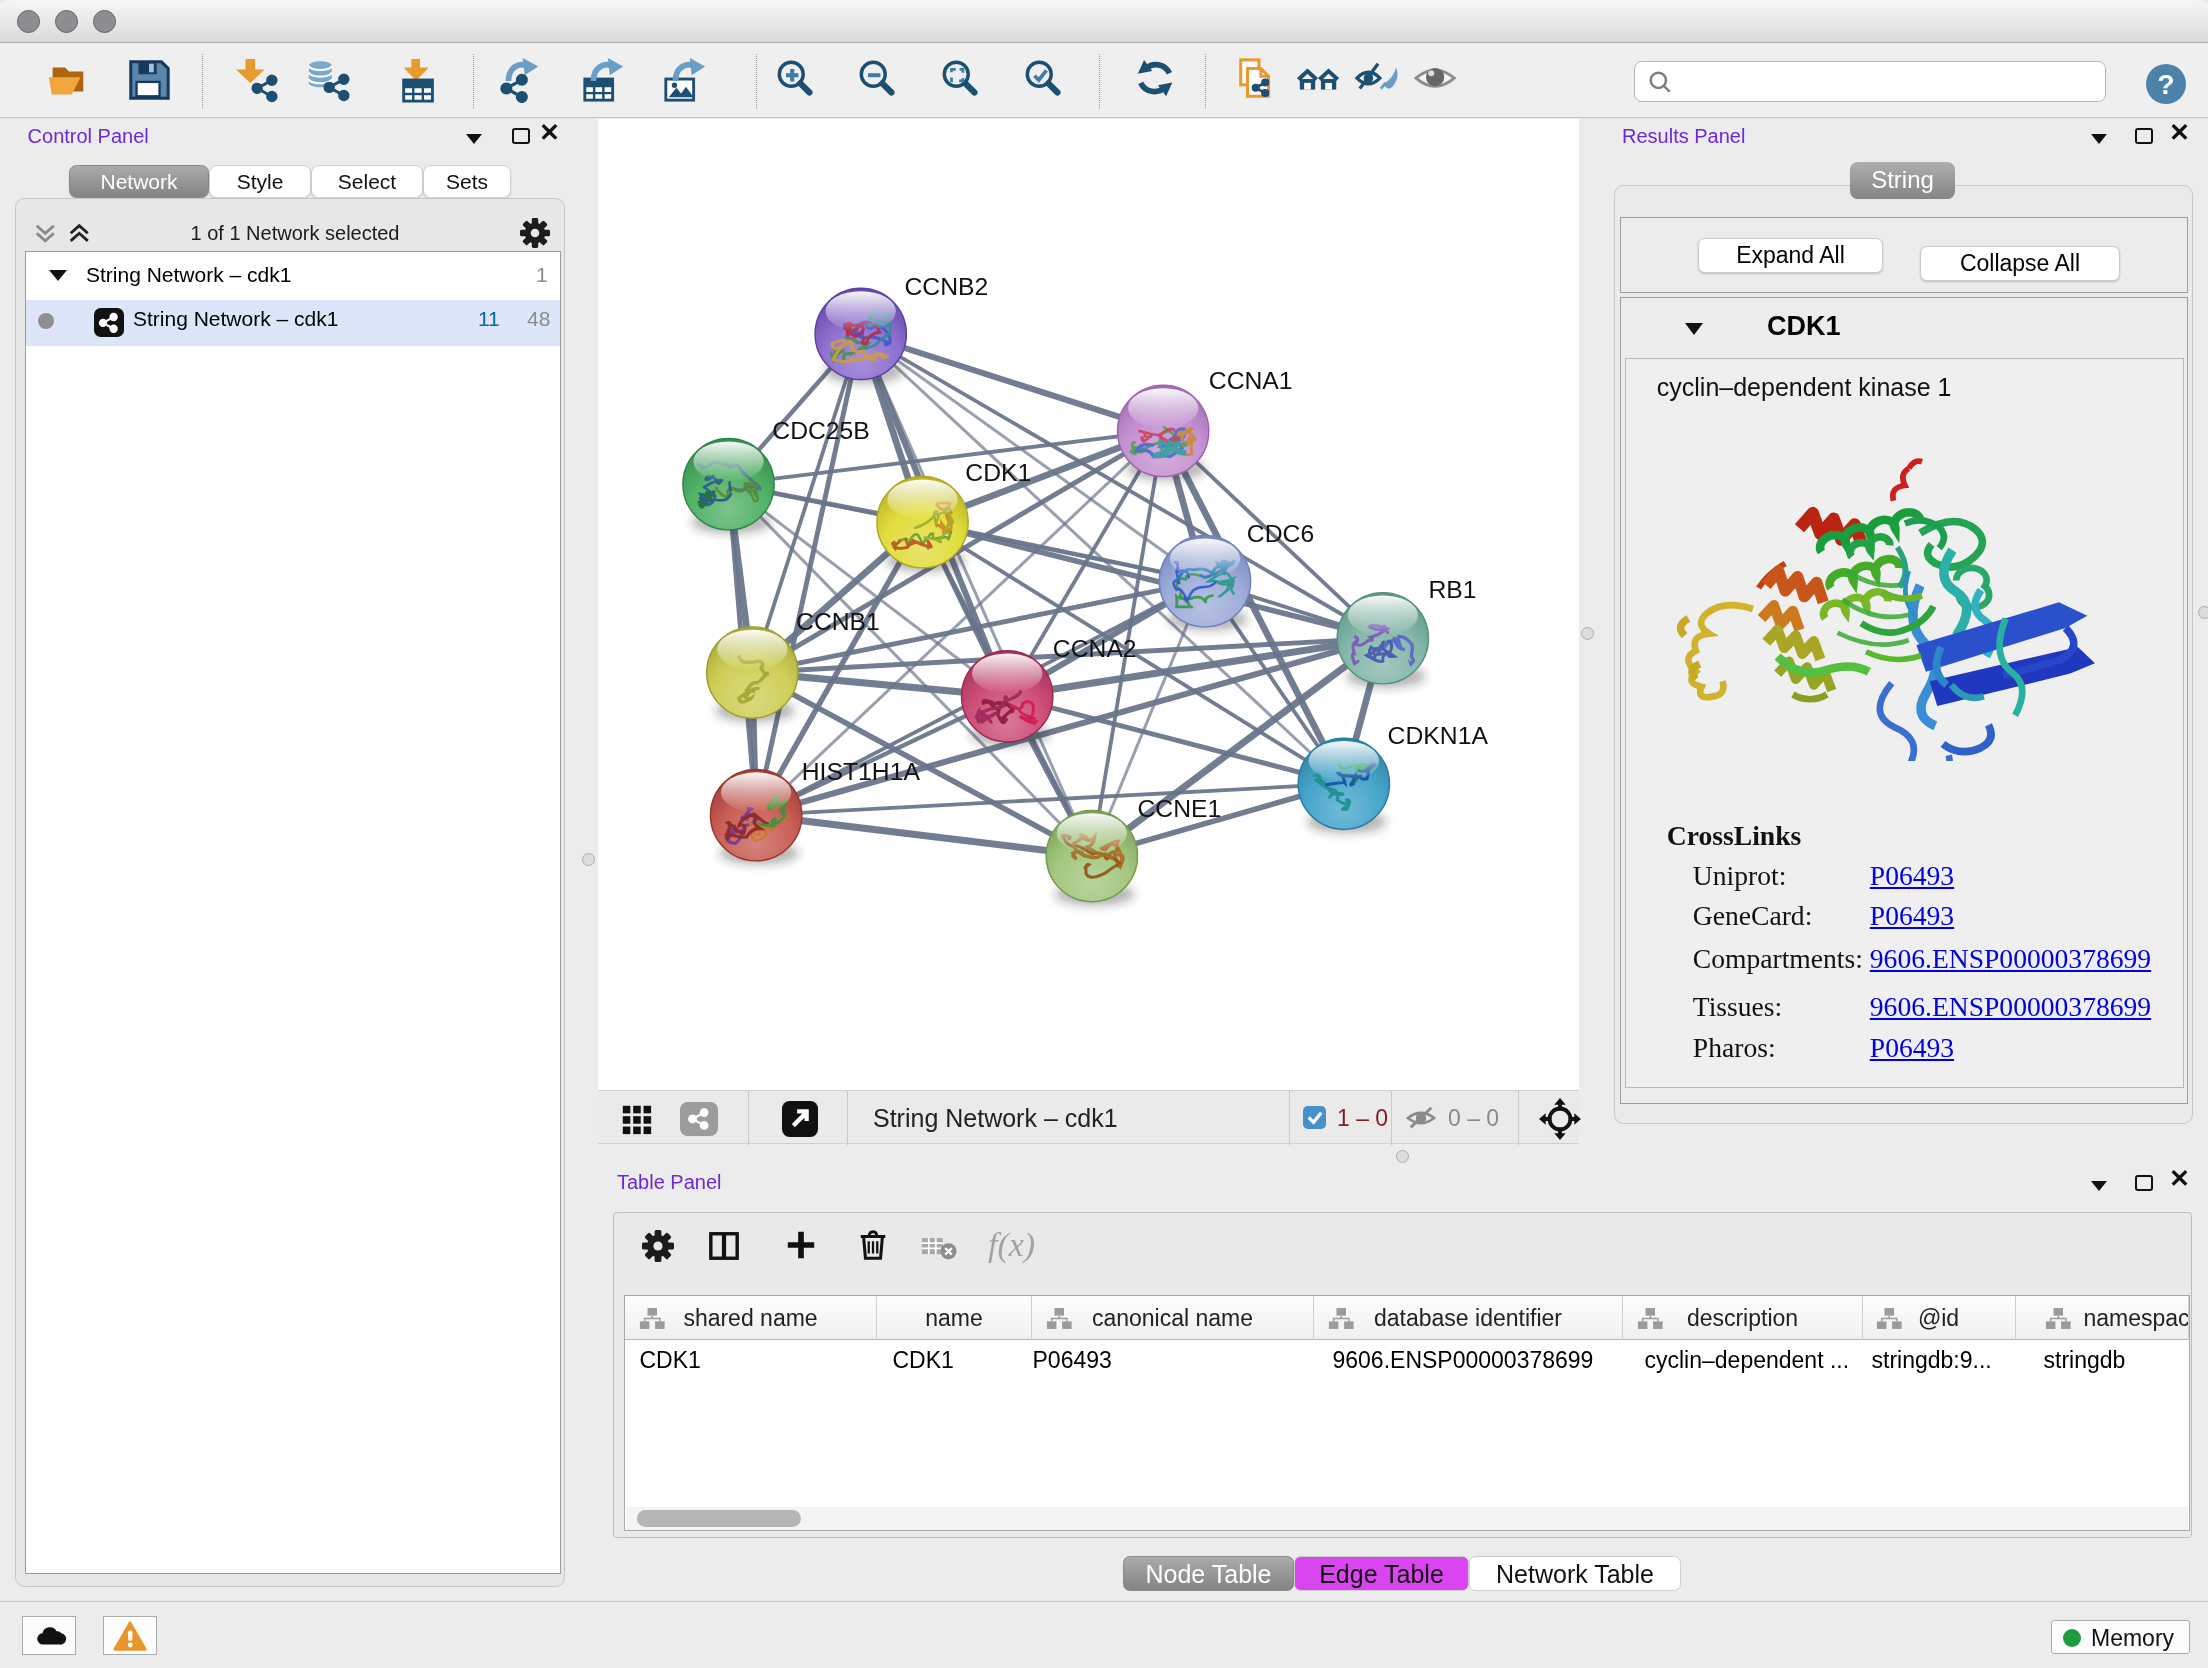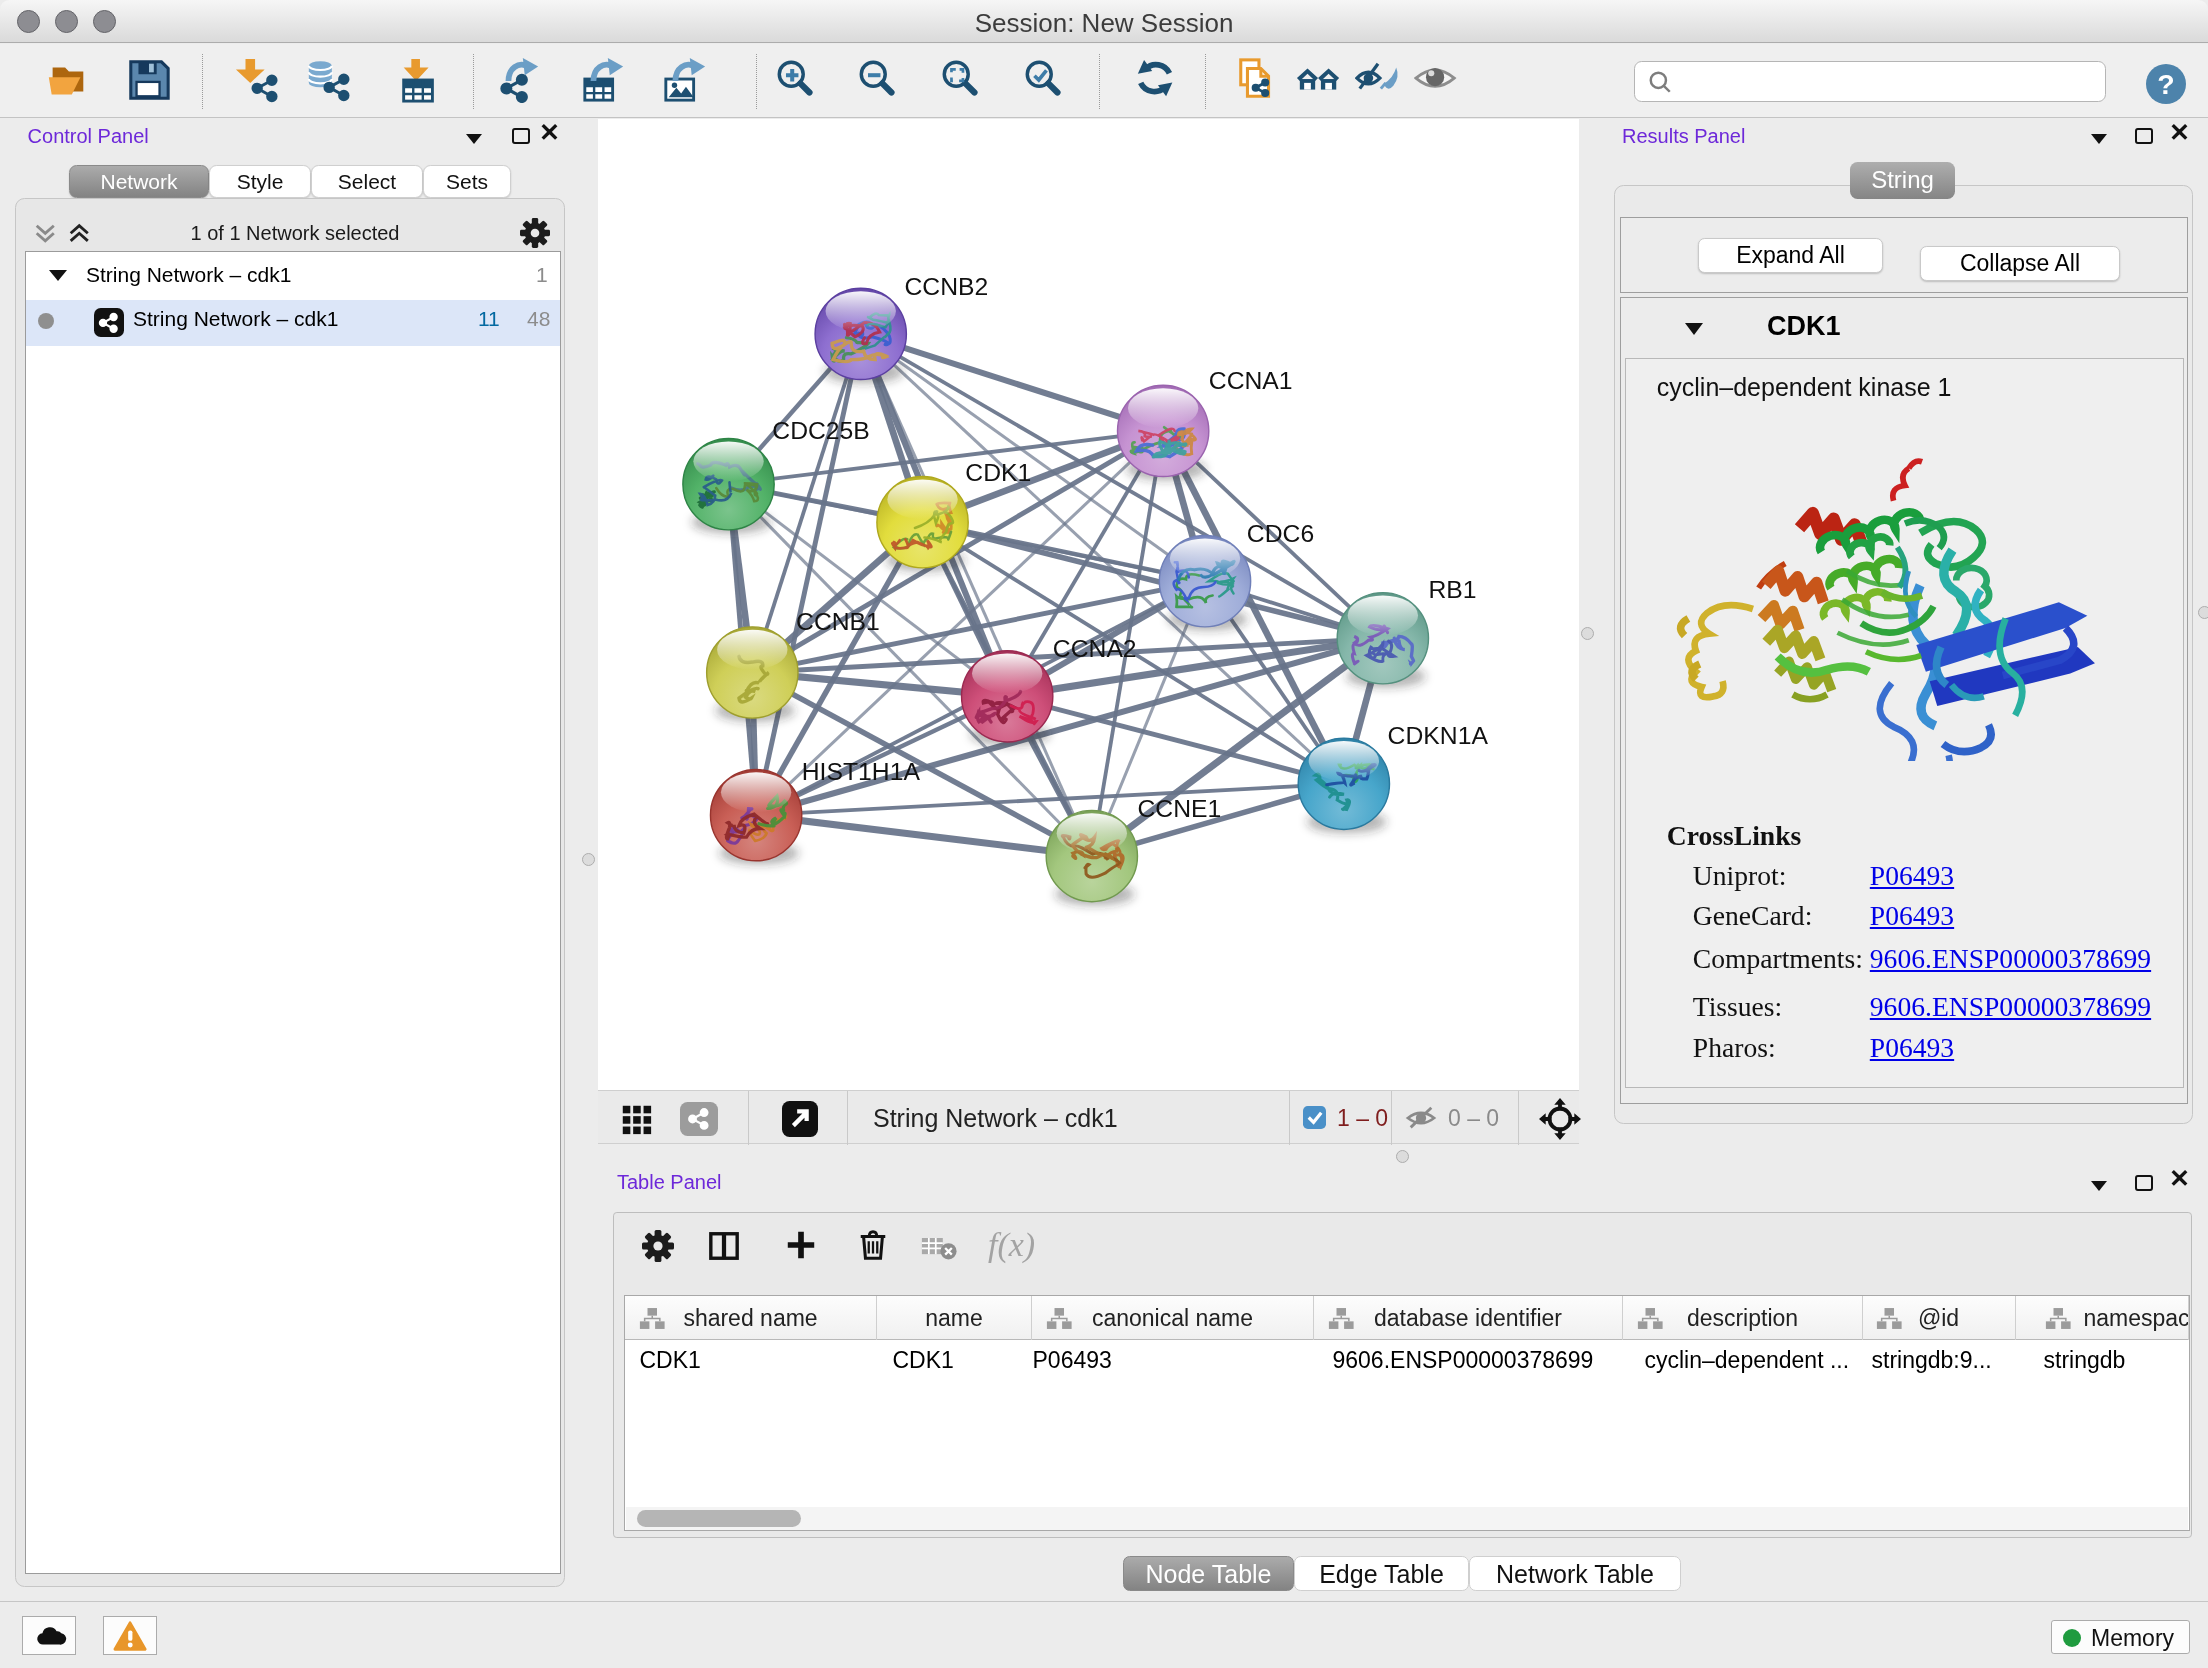--- a/index.html
+++ b/index.html
@@ -23,21 +23,20 @@
 a.lnk{color:#0000e8;text-decoration:underline}
 .serif{font-family:"Liberation Serif",serif}
 .hsep{position:absolute;background:#c6c6c6;height:1px}
 .vline{position:absolute;width:1px;background:#c9c9c9}
 .splitdot{position:absolute;width:13.3px;height:13.3px;border-radius:50%;background:#dcdcdc;border:1px solid #adadad}
 </style></head><body>
 <div class="titlebar">
     <div class="tl" style="left:17px"></div>
     <div class="tl" style="left:55px"></div>
     <div class="tl" style="left:93px"></div>
-    <div class="wtitle">Session: New Session</div>
   </div>
 <div class="toolbar">
     <div class="tbi" style="left:44px"><svg width="46" height="46" viewBox="0 0 48 48" style="">
         <path d="M9 11 h13 l4 4 h15 v21 H9 z" fill="#ad660e"></path>
         <path d="M5 21 h33 l-9 18 H8 z" fill="#f2a43f"></path>
       </svg></div>
     <div class="tbi" style="left:126px"><svg width="46" height="46" viewBox="0 0 48 48" style="">
         <path d="M5 5 h32 l7 7 v31 H5 z" fill="#5b87ad" stroke="#16395c" stroke-width="3.2"></path>
         <rect x="13" y="5" width="19" height="13" fill="#16395c"></rect>
         <rect x="24" y="7" width="5" height="9" fill="#9fc0d8"></rect>
@@ -704,21 +703,21 @@
         <div class="abs" style="left:1020px;top:6.7px;font-size:23px">cyclin–dependent ...</div>
         <div class="abs" style="left:1247px;top:6.7px;font-size:23px">stringdb:9...</div>
         <div class="abs" style="left:1419px;top:6.7px;font-size:23px">stringdb</div>
       </div>
       <div class="abs" style="left:1px;top:211px;width:1562px;height:23px;background:#f4f4f4">
         <div class="abs" style="left:11.4px;top:2.9px;width:164px;height:17px;background:#b5b5b5;border-radius:8.6px"></div>
       </div>
     </div>
   </div>
 <div class="abs" style="left:1123px;top:1556px;width:171px;height:35px;background:linear-gradient(#ababab,#838383);color:#fff;border:1px solid #8a8a8a;border-radius:6.7px;text-align:center;font-size:25px;line-height:34px">Node Table</div>
-<div class="abs" style="left:1294px;top:1556px;width:175px;height:35px;background:#ffffff;color:#111;border:1px solid #cfcfcf;border-radius:6.7px;text-align:center;font-size:25px;line-height:34px">Edge Table</div>
+<div class="abs" style="left:1294px;top:1556px;width:175px;height:35px;background:#d946ef;color:#111;border:1px solid #cfcfcf;border-radius:6.7px;text-align:center;font-size:25px;line-height:34px">Edge Table</div>
 <div class="abs" style="left:1469px;top:1556px;width:212px;height:35px;background:#fff;color:#111;border:1px solid #cfcfcf;border-radius:6.7px;text-align:center;font-size:25px;line-height:34px">Network Table</div>
 <div class="hsep" style="left:0;top:1601px;width:2208px"></div>
 <div class="abs" style="left:22px;top:1616px;width:54px;height:39px;background:#fcfcfc;border:1.4px solid #ababab">
     <svg width="38" height="34" viewBox="0 0 40 36" style="position:absolute;left:7.6px;top:2.9px">
       <path d="M13 26 a6 6 0 0 1 -1 -12 a8 8 0 0 1 15 -2 a5 5 0 0 1 5 2 a5.5 5.5 0 0 1 -2 12 z" fill="#111"></path>
     </svg>
   </div>
 <div class="abs" style="left:103px;top:1616px;width:54px;height:39px;background:#fcfcfc;border:1.4px solid #ababab">
     <svg width="36" height="34" viewBox="0 0 38 36" style="position:absolute;left:8.6px;top:2.9px">
       <path d="M18 3 L34 31 H2 z" fill="#e8962a" stroke="#e8962a" stroke-linejoin="round" stroke-width="3"></path>

